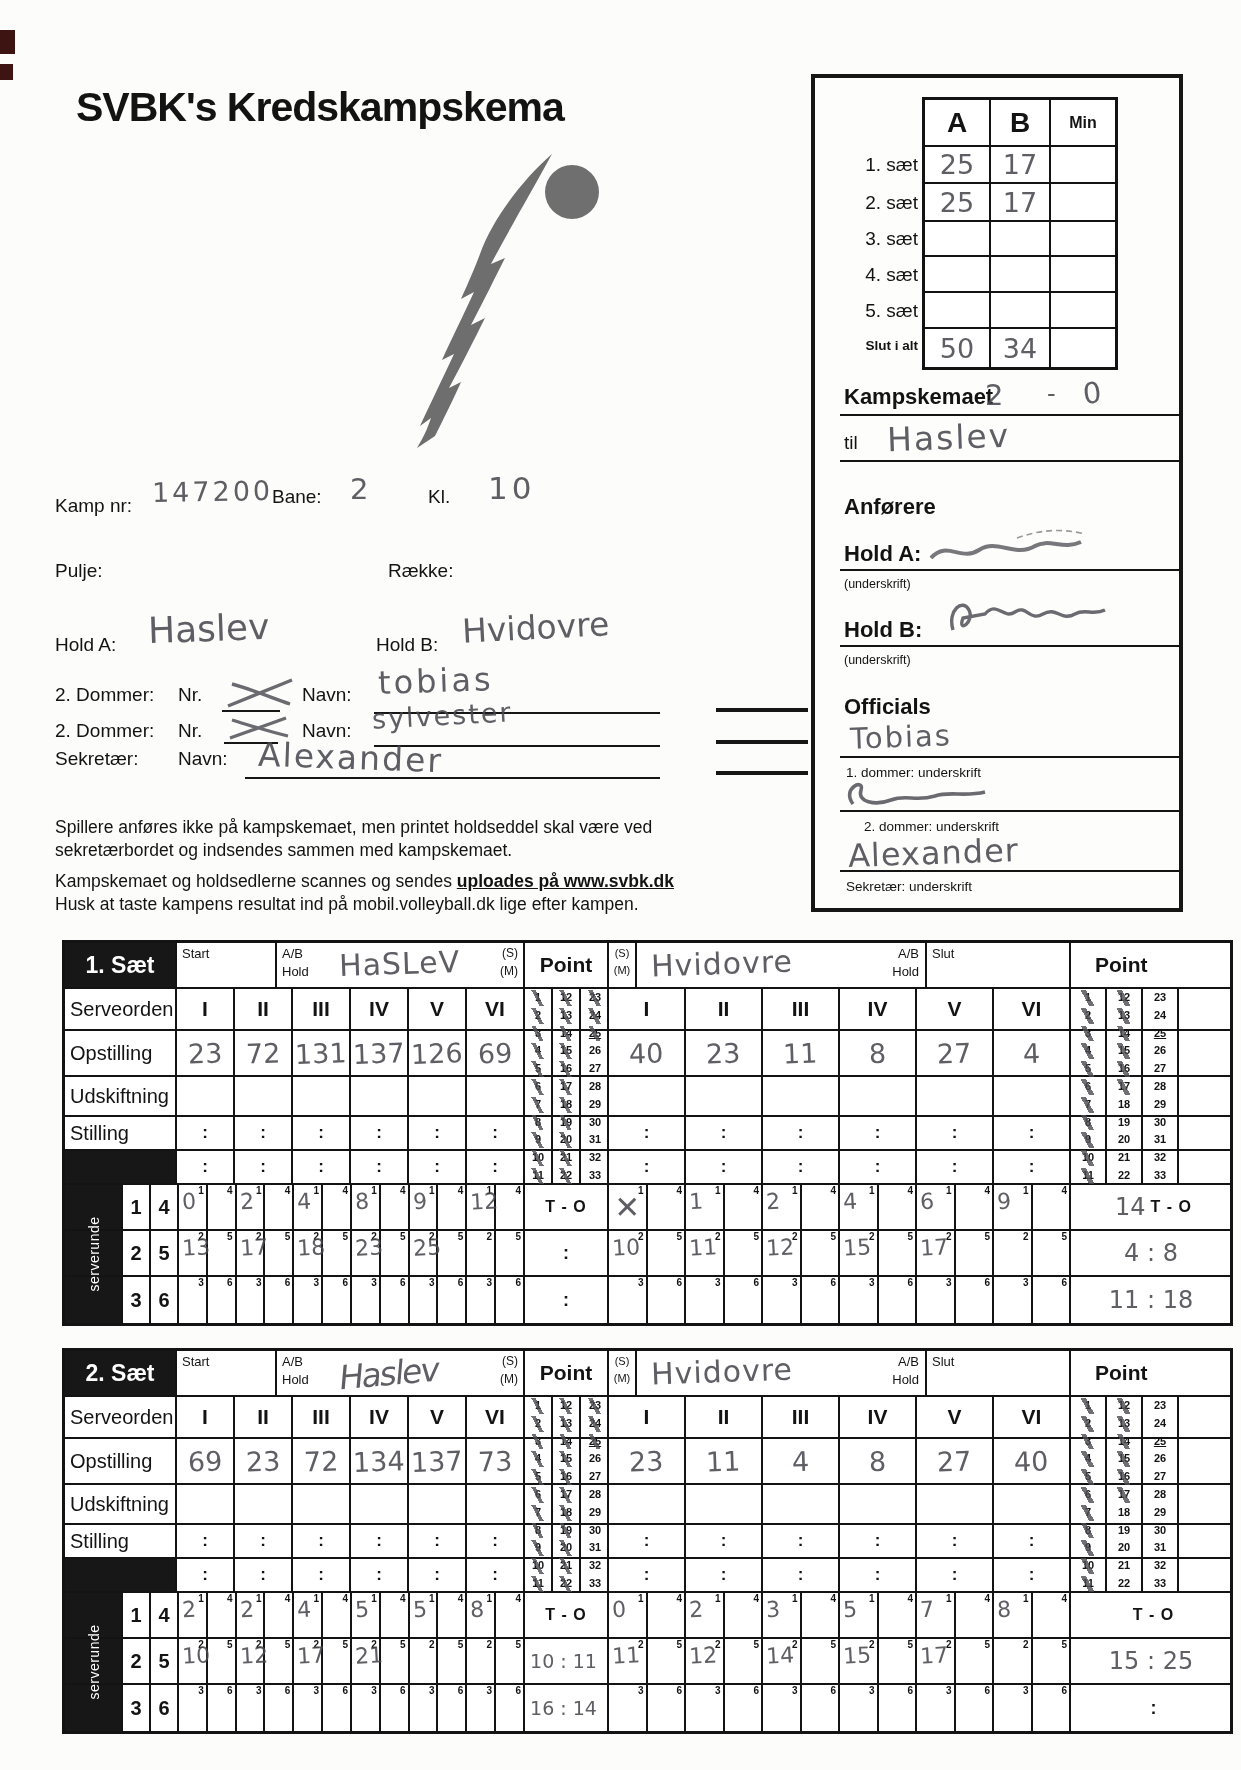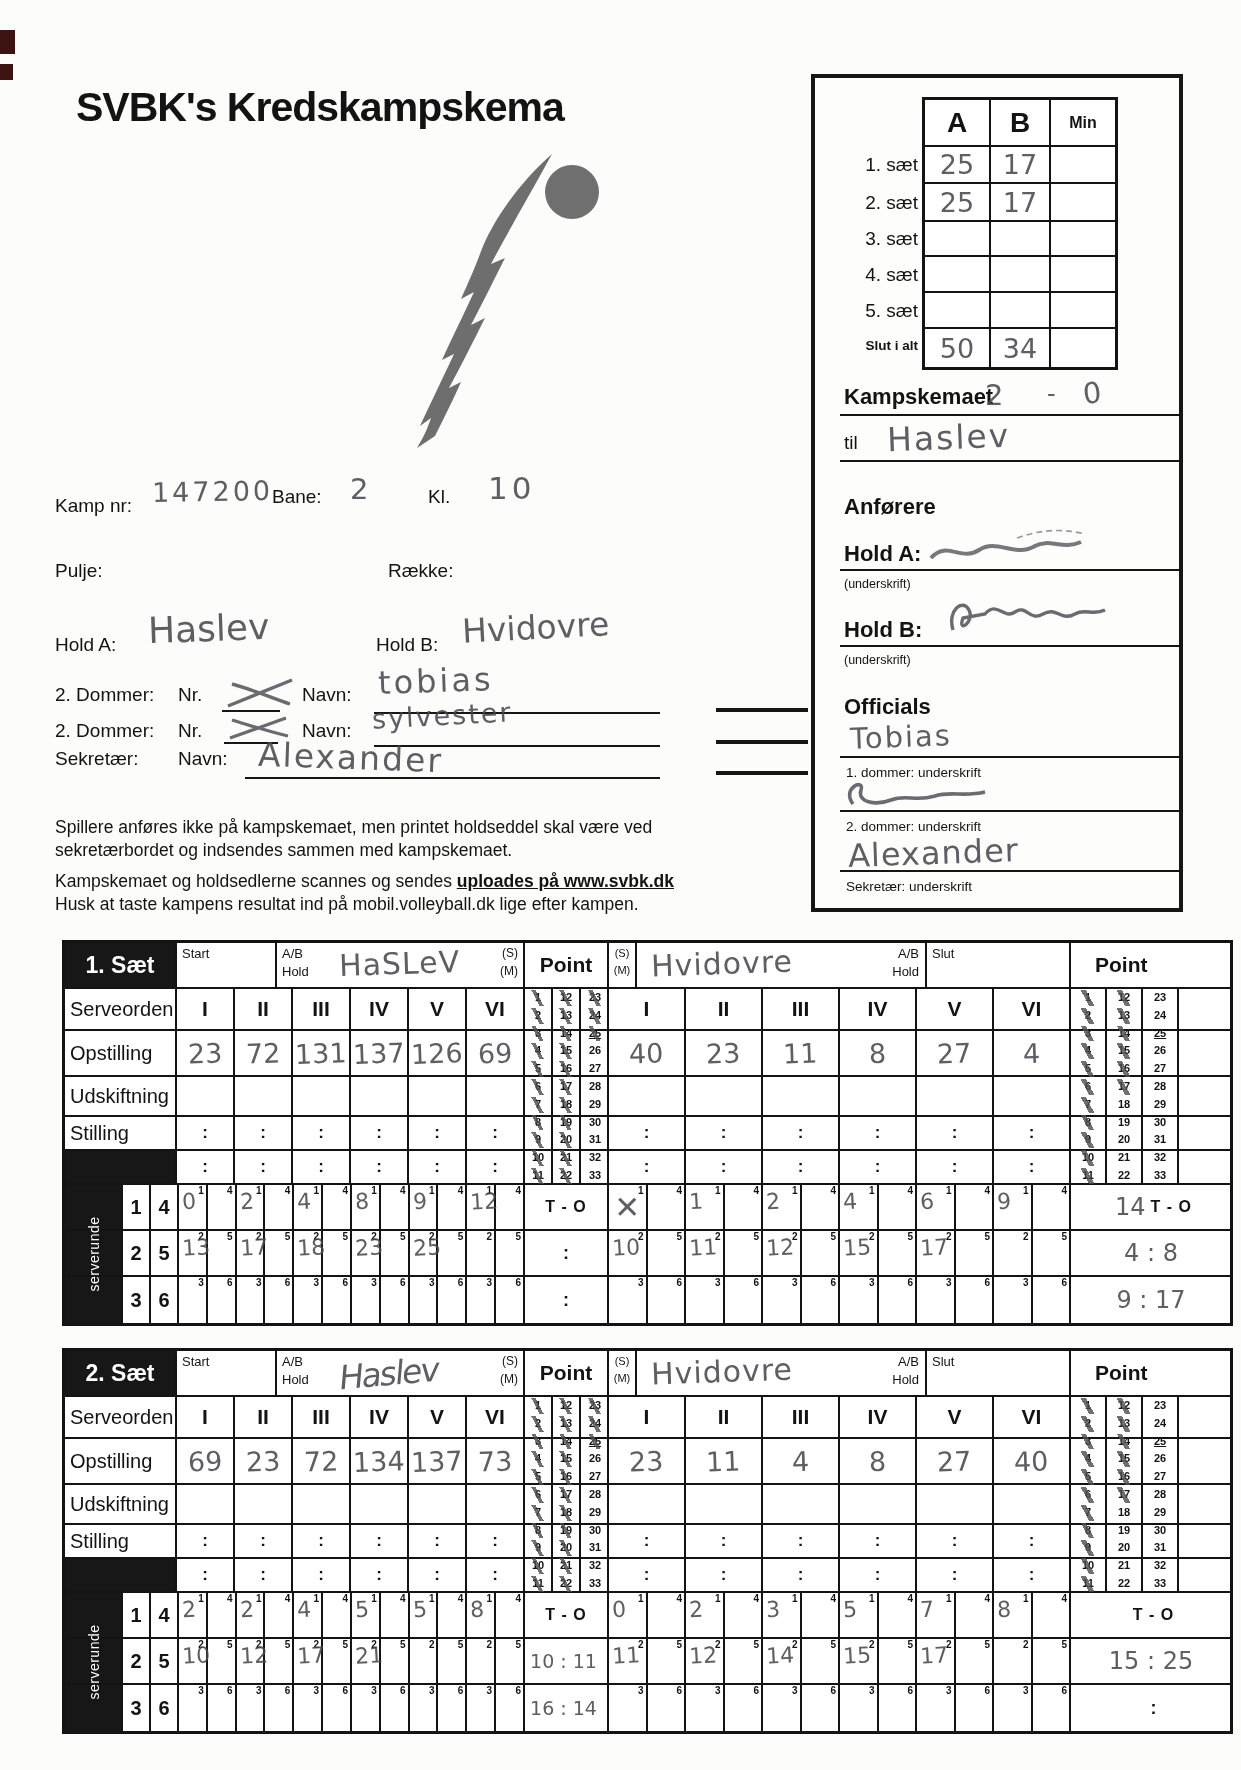--- a/index.html
+++ b/index.html
@@ -202,21 +202,21 @@
 
     <span class="rbt" style="left:29px;top:616px;">Officials</span>
     <span class="hw abs" style="left:35px;top:642px;font-size:29px;transform:rotate(-2deg);letter-spacing:2px;">Tobias</span>
     <div class="rl" style="top:678px;"></div>
     <span class="rlab" style="left:31px;top:687px;">1. dommer: underskrift</span>
 
     <svg class="sigsvg" style="left:28px;top:700px;" width="160" height="34" viewBox="0 0 160 34">
       <path d="M10 26 C -2 10 22 0 18 12 C 14 24 32 28 48 22 C 64 16 72 24 92 18 C 106 13 122 19 142 14" fill="none" stroke="#6a6a70" stroke-width="3.6"></path>
     </svg>
     <div class="rl" style="top:732px;"></div>
-    <span class="rlab" style="left:31px;top:741px;">2. dommer: underskrift</span>
+    <span class="rlab" style="left:49px;top:741px;">2. dommer: underskrift</span>
 
     <span class="hw abs" style="left:33px;top:756px;font-size:32px;transform:rotate(-2deg);letter-spacing:1px;">Alexander</span>
     <div class="rl" style="top:792px;"></div>
     <span class="rlab" style="left:31px;top:801px;">Sekretær: underskrift</span>
   </div>
 
   <span class="mi" style="left:55px;top:486px;margin-top:9px;">Kamp nr:</span>
   <span class="hw abs" style="left:152px;top:476px;font-size:27px;letter-spacing:3px;transform:rotate(-1deg);">147200</span>
   <span class="mi" style="left:272px;top:486px;">Bane:</span>
   <span class="hw abs" style="left:350px;top:472px;font-size:29px;">2</span>
@@ -670,21 +670,21 @@
             <span class="sup">6</span>
           </div>
           <div class="stc srx">
             <span class="sup">3</span>
           </div>
           <div class="stc srx">
             <span class="sup">6</span>
           </div>
         </div>
         <div class="stc toc last" style="width: 165px;">
-          <span class="hw tonum">9 : 17</span>
+          <span class="hw tonum">11 : 18</span>
         </div>
       </div>
       <div class="pts" style="left: 460px;">
         <div class="pcol" style="width: 28px;">
           <div class="pn x">1</div>
           <div class="pn x">2</div>
           <div class="pn x">3</div>
           <div class="pn x">4</div>
           <div class="pn x">5</div>
           <div class="pn x">6</div>

